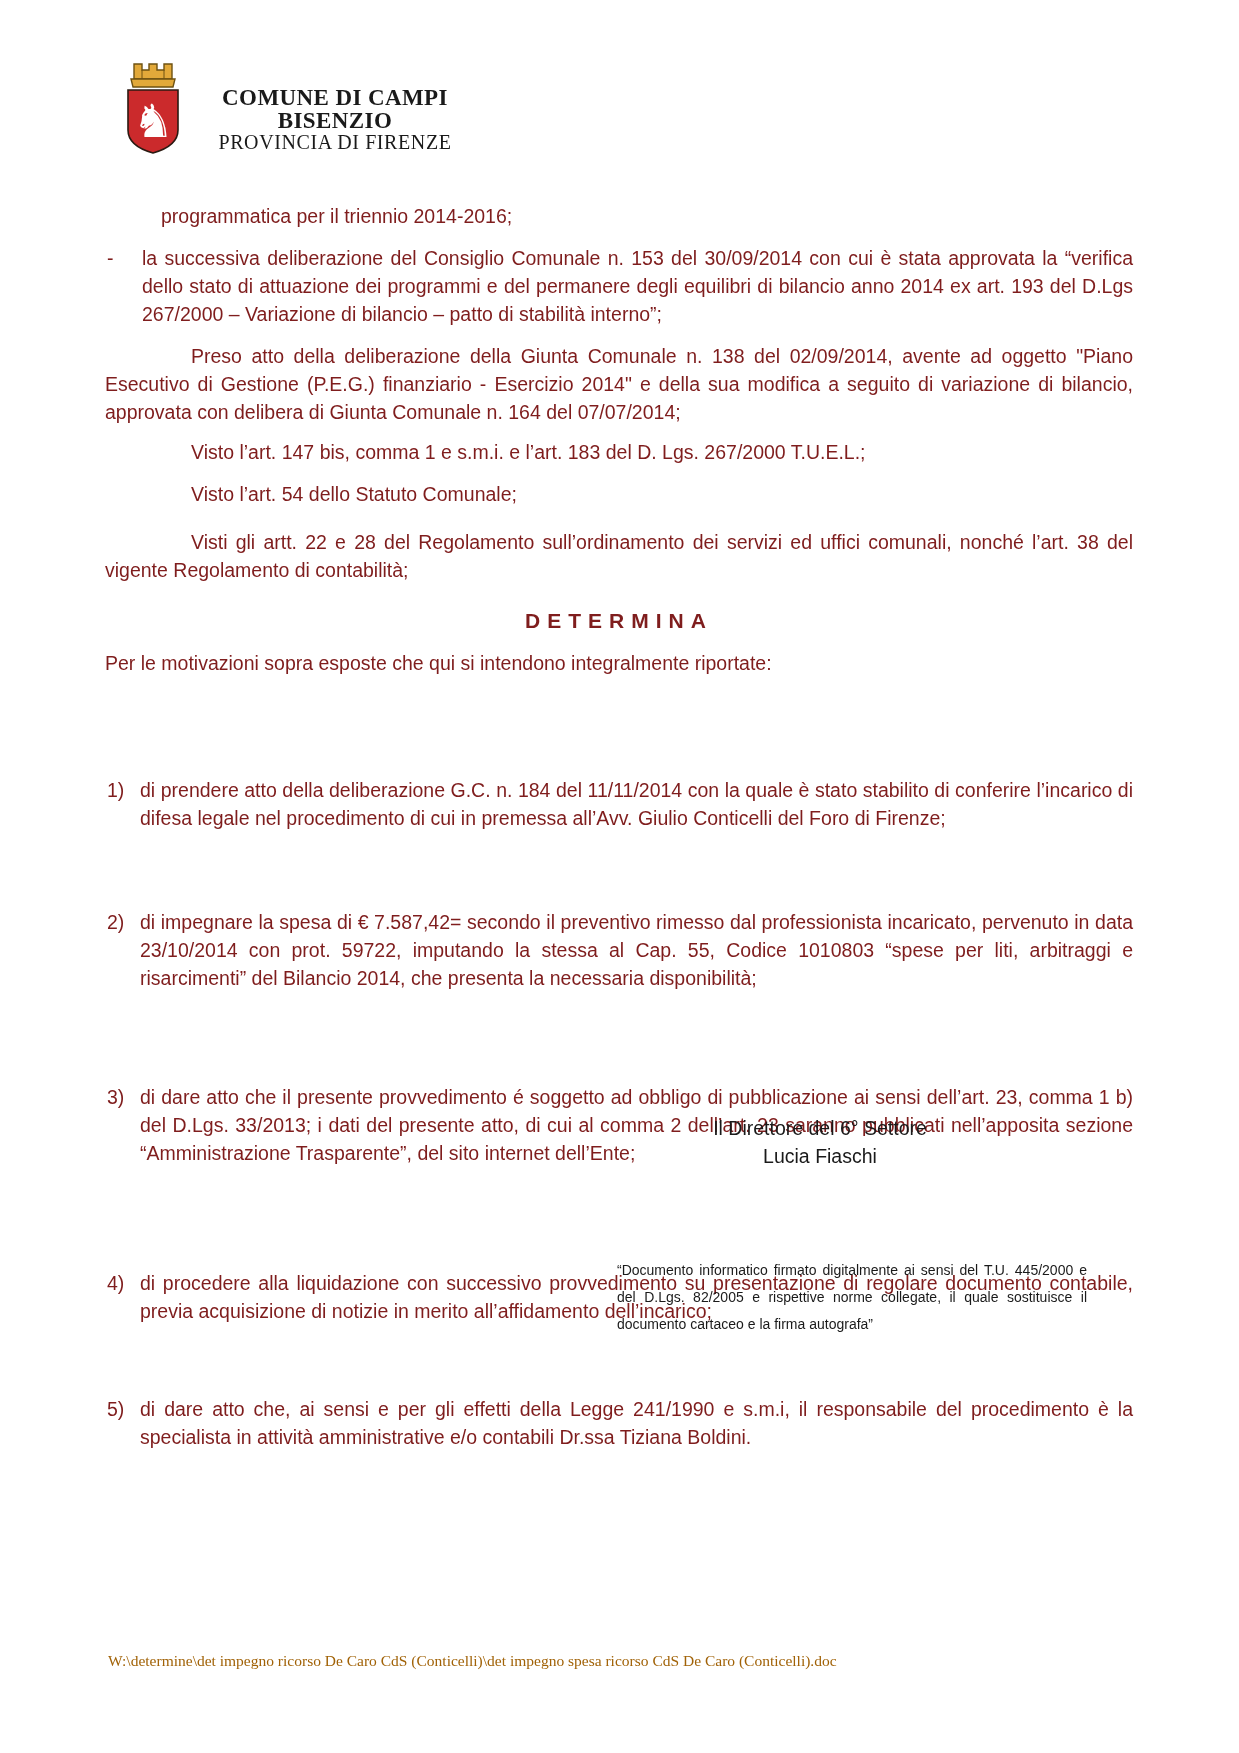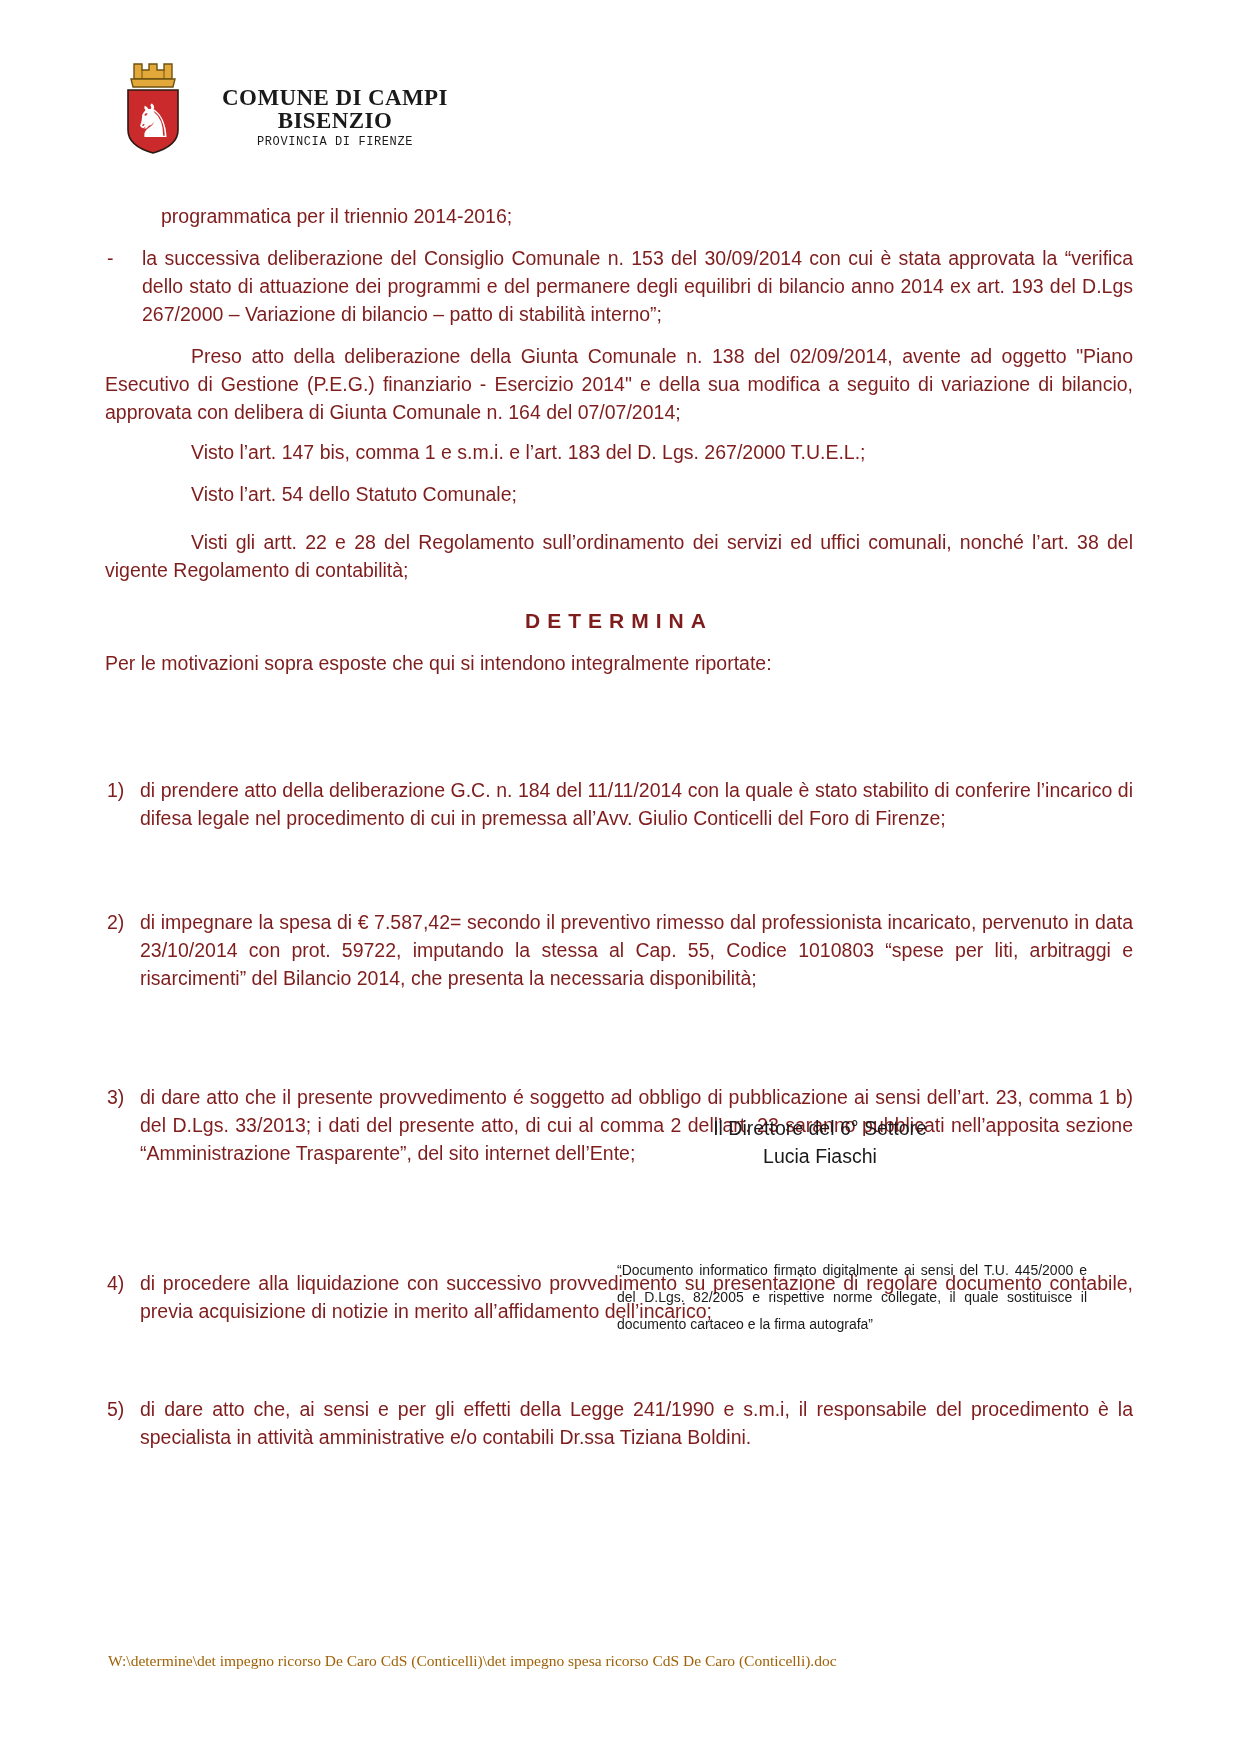--- a/index.html
+++ b/index.html
@@ -13,21 +13,21 @@
     overflow:hidden;
   }
   .abs{position:absolute;}
   
   .crest{position:absolute;left:124px;top:56px;width:58px;height:100px;}
   .org-block{
     position:absolute;left:200px;top:86px;width:270px;
     text-align:center;font-family:"Liberation Serif", serif;
   }
   .org-name{font-weight:bold;font-size:23px;line-height:23px;letter-spacing:0.4px;}
-  .org-sub{font-size:12px;line-height:20px;letter-spacing:0.6px;font-family:Liberation Mono, monospace;}
+  .org-sub{font-size:20px;line-height:20px;letter-spacing:0.6px;}
   
   .bodytxt{
     font-size:19.5px;line-height:28px;color:#7f1d1d;
   }
   .just{text-align:justify;}
   .indent{text-indent:86px;}
   .hang{position:relative;}
   .hang .marker{position:absolute;left:2px;top:0;}
   .hang .htext{margin-left:37px;}
   .hang-num .htext{margin-left:35px;}

